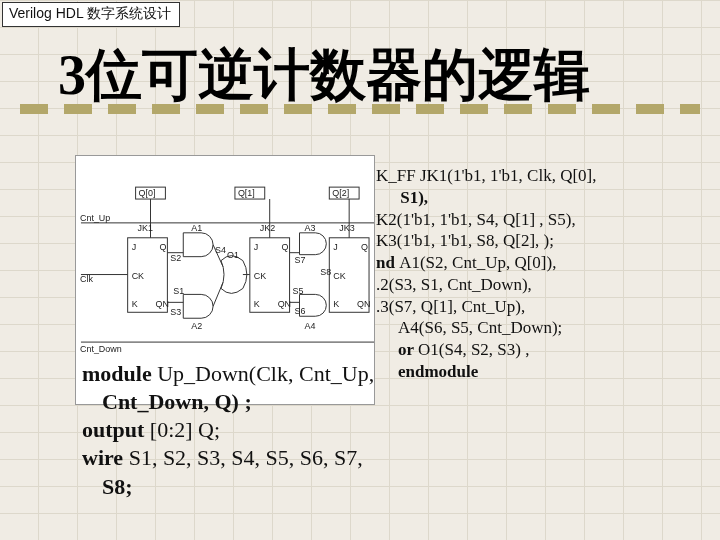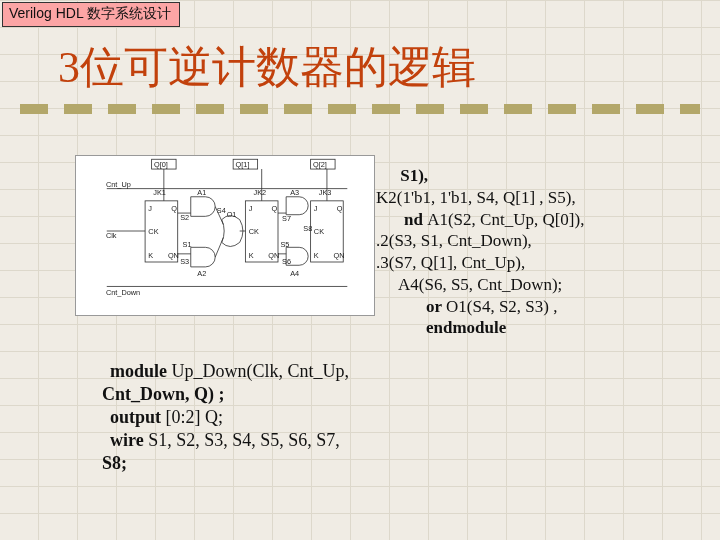--- a/index.html
+++ b/index.html
@@ -14,52 +14,52 @@
     opacity: 0.18;
     background:
       repeating-linear-gradient(90deg, transparent 0 38px, #8a8060 38px 39px),
       repeating-linear-gradient(0deg, transparent 0 26px, #8a8060 26px 27px);
   }
   .bg-circuit::before, .bg-circuit::after {
     content: ""; position: absolute; background: #8a8060; opacity: .5;
   }
   .tag-box {
     position: absolute; top: 2px; left: 2px;
-    border: 1px solid #333; background: #fca5a5;
+    border: 1px solid #333; background: #ffffff;
     padding: 2px 8px 3px 6px;
     font-size: 14px; font-family: Arial, sans-serif;
     color: #111;
   }
   .title {
     position: absolute; top: 38px; left: 58px;
-    font-size: 44px; font-weight: 400; color: #c2410c;
+    font-size: 56px; font-weight: 700; color: #000000;
     font-family: "Times New Roman", SimSun, serif;
   }
   .dash-rule {
     position: absolute; top: 104px; left: 20px; right: 20px;
     height: 10px;
     background: repeating-linear-gradient(90deg,#b3a76a 0 28px, transparent 28px 44px);
   }
   .diagram {
     position: absolute; top: 155px; left: 75px;
-    width: 300px; height: 161px;
+    width: 300px; height: 250px;
     background: #fff; border: 1px solid #999;
     font-family: Arial, sans-serif; font-size: 9px; color: #222;
   }
   .diagram svg { width: 100%; height: 100%; display: block; }
   .code-left {
     position: absolute; top: 360px; left: 82px; width: 300px;
-    font-size: 18px; line-height: 1.28; color: #111;
+    font-size: 22px; line-height: 1.28; color: #111;
   }
   .code-right {
     position: absolute; top: 165px; left: 376px; width: 330px;
     font-size: 17px; line-height: 1.28; color: #111;
   }
   .code-left div, .code-right div { white-space: pre; }
-  .kw { font-weight: 700; padding-left: 28px; }
+  .kw { font-weight: 700; }
   .ind1 { padding-left: 20px; font-weight: bold; }
   .ind2 { padding-left: 22px; }
 </style>
 </head>
 <body>
 
 <div class="bg-circuit"></div>
 
 <div class="tag-box">Verilog HDL 数字系统设计</div>
 
@@ -143,21 +143,23 @@
 </div>
 
 <div class="code-left">
     <div><span class="kw">module </span>Up_Down(Clk, Cnt_Up,</div>
     <div class="ind1">Cnt_Down, Q) ;</div>
     <div><span class="kw">output </span>[0:2] Q;</div>
     <div><span class="kw">wire </span>S1, S2, S3, S4, S5, S6, S7,</div>
     <div class="ind1">S8;</div>
   </div>
 <div class="code-right">
+    <div>K_FF JK1(1'b1, 1'b1, Clk, Q[0],</div>
     <div class="ind1"> S1),</div>
     <div>K2(1'b1, 1'b1, S4, Q[1] , S5),</div>
+    <div>K3(1'b1, 1'b1, S8, Q[2], );</div>
     <div><span class="kw">nd </span>A1(S2, Cnt_Up, Q[0]),</div>
     <div>.2(S3, S1, Cnt_Down),</div>
     <div>.3(S7, Q[1], Cnt_Up),</div>
     <div class="ind2">A4(S6, S5, Cnt_Down);</div>
     <div class="ind2"><span class="kw">or </span>O1(S4, S2, S3) ,</div>
     <div class="ind2"><span class="kw">endmodule</span></div>
   </div>
 
 </body></html>

